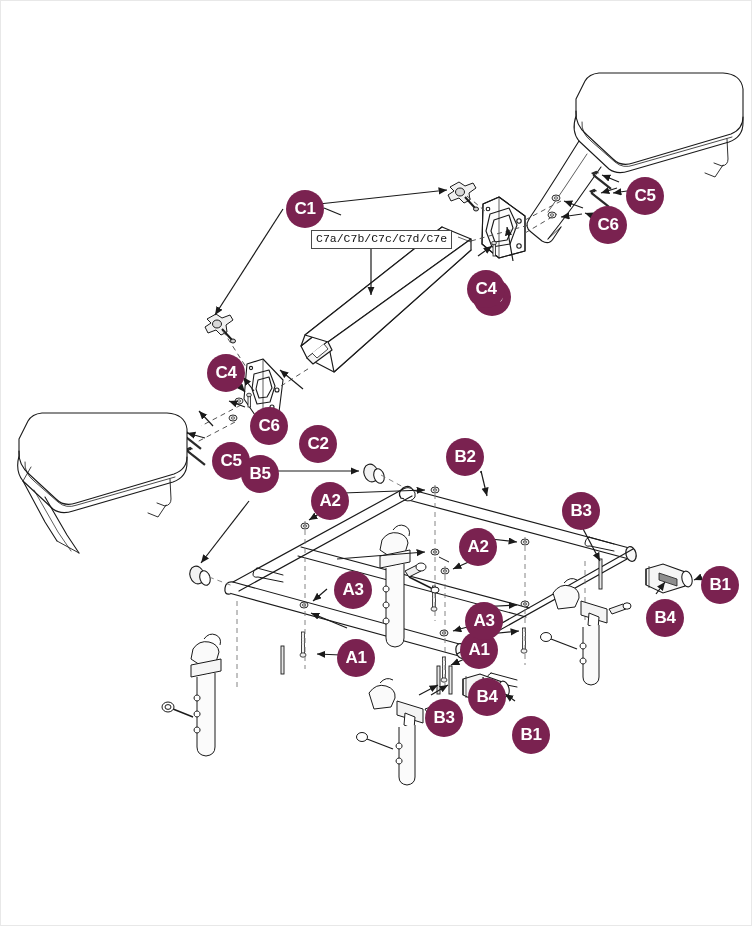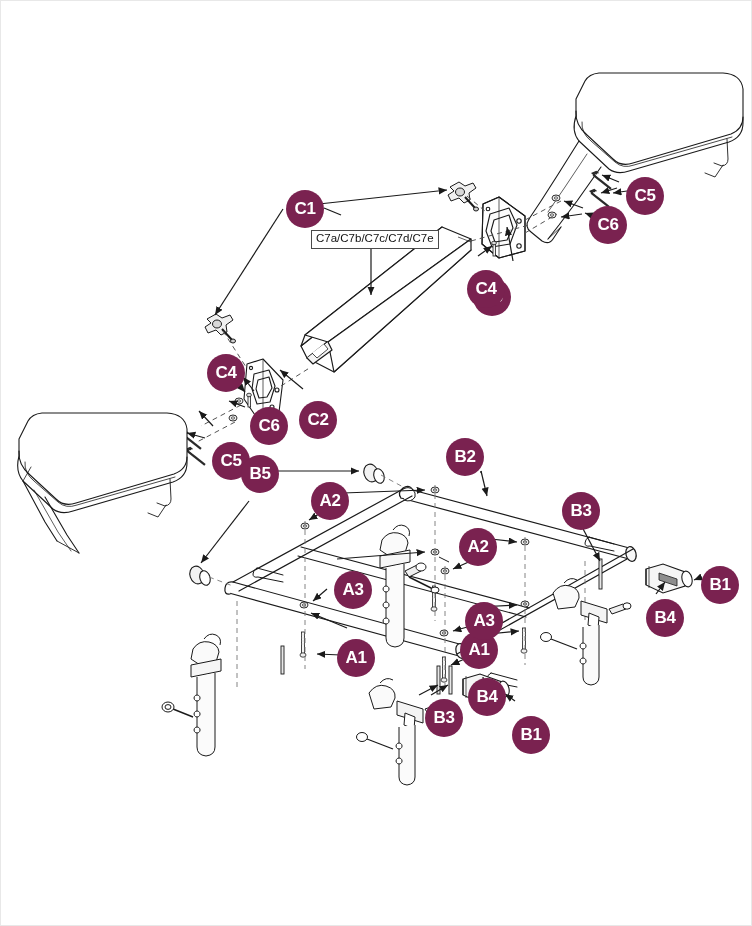--- a/index.html
+++ b/index.html
@@ -27,21 +27,21 @@
     display:flex;align-items:center;justify-content:center;
     box-sizing:border-box;
     pointer-events:auto;
     cursor:default;
   }
   .partlabel{
     position:absolute;
     border:1px solid #4a4a4a;
     background:#ffffff;
     color:#111111;
-    font-family:Liberation Sans, sans-serif;
+    font-family:Liberation Mono, monospace;
     font-size:11.5px;
     padding:2px 4px 3px 4px;
     white-space:nowrap;
     line-height:1;
     pointer-events:auto;
   }
 </style>
 </head>
 <body>
 
@@ -407,21 +407,21 @@
 
     <g stroke="#1a1a1a" stroke-width="1.2" fill="none">
       <path d="M323,207 L340,214"></path>
       <path d="M480,472 L480,470"></path>
     </g>
   </svg>
 
   <div class="badge-layer">
 
     <div class="badge" style="left:285px;top:189px;">C1</div>
-    <div class="badge" style="left:298px;top:400px;">C2</div>
+    <div class="badge" style="left:298px;top:424px;">C2</div>
     <div class="badge" style="left:472px;top:277px;">C3</div>
     <div class="badge" style="left:206px;top:353px;">C4</div>
     <div class="badge" style="left:466px;top:269px;">C4</div>
     <div class="badge" style="left:211px;top:441px;">C5</div>
     <div class="badge" style="left:625px;top:176px;">C5</div>
     <div class="badge" style="left:249px;top:406px;">C6</div>
     <div class="badge" style="left:588px;top:205px;">C6</div>
 
     <div class="badge" style="left:336px;top:638px;">A1</div>
     <div class="badge" style="left:459px;top:630px;">A1</div>

